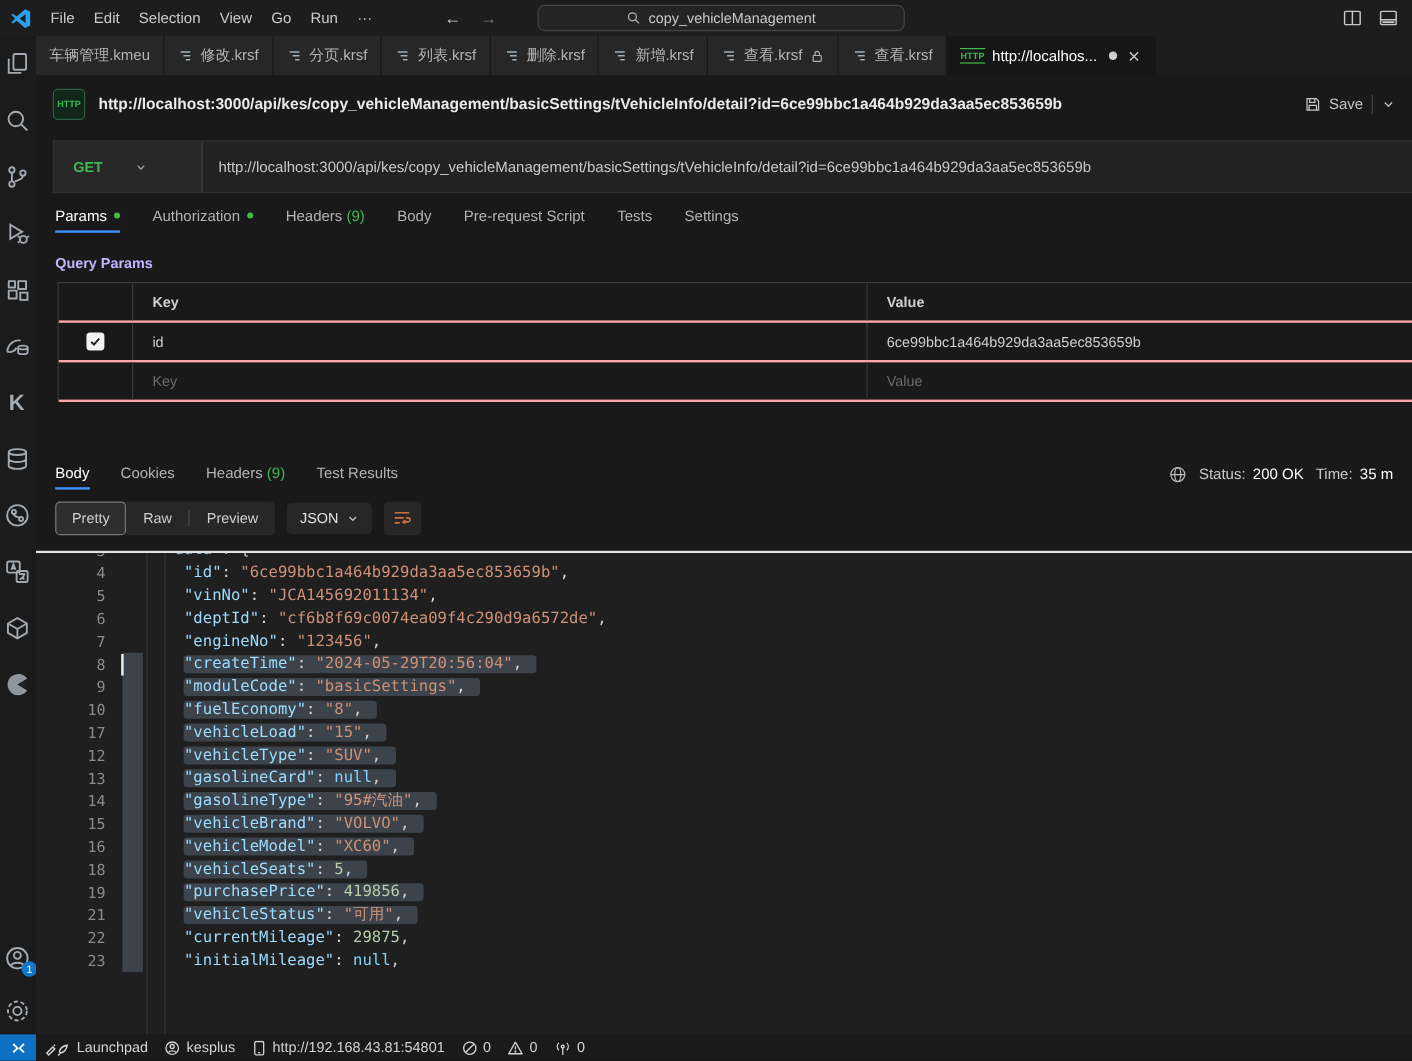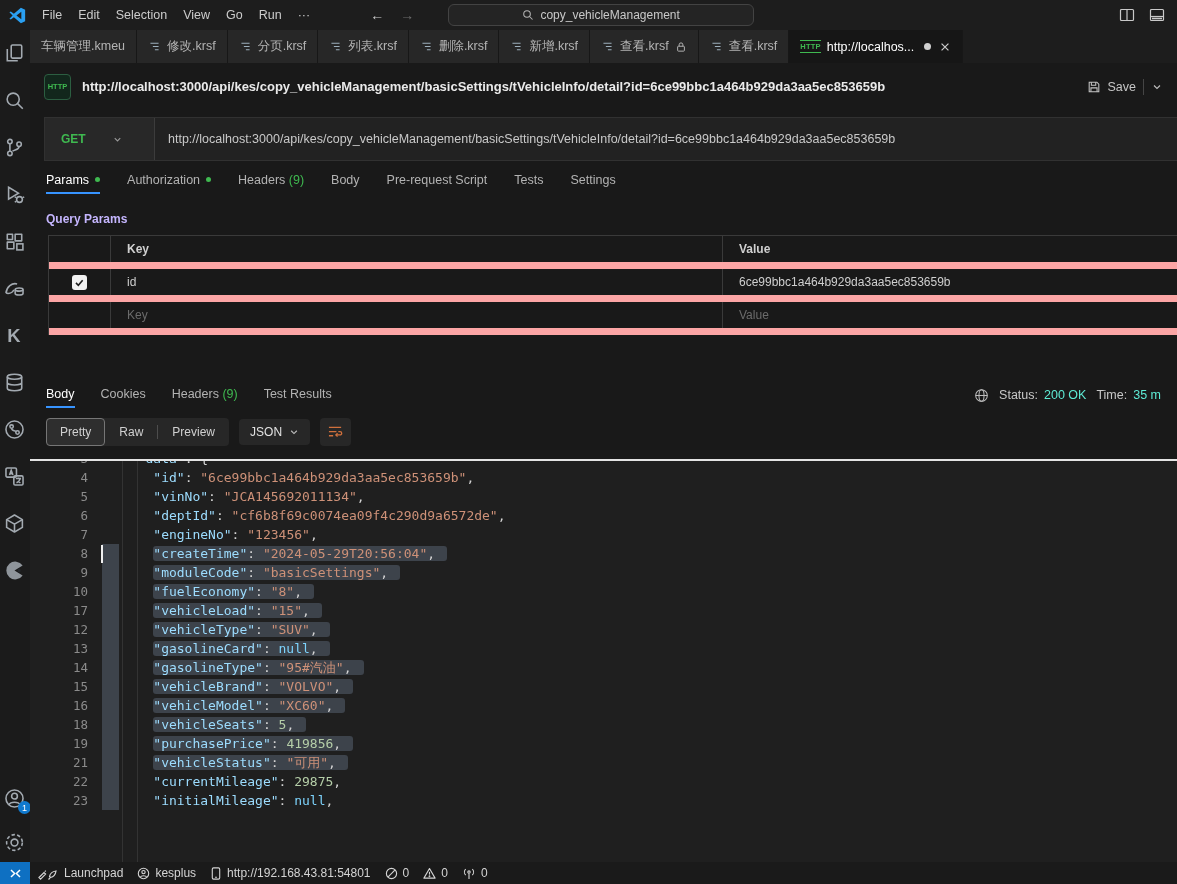--- a/index.html
+++ b/index.html
@@ -48,57 +48,57 @@
     border:1px solid #2c5e41; display:flex; align-items:center; justify-content:center; }
   .req-title-url { flex:1; font-size:13px; font-weight:bold; color:#eaeaea;
     white-space:nowrap; overflow:hidden; }
   .save-group { display:flex; align-items:center; gap:7px; font-size:12.5px; color:#c6c6c6; }
   .vsep { width:1px; height:16px; background:#454545; }
 
   
   .req-line { margin:7px 0 0 14px; height:44px; display:flex; align-items:stretch;
     border-top:1px solid #313131; border-bottom:1px solid #313131; border-left:1px solid #313131;
     background:#222222; }
-  .method-box { width:110px; display:flex; align-items:center; gap:26px; padding-left:16px;
+  .method-box { width:124px; display:flex; align-items:center; gap:26px; padding-left:16px;
     background:#282828; border-right:1px solid #3c3c3c; }
   .method-label { color:#3fb950; font-weight:bold; font-size:12px; }
   .url-input { flex:1; display:flex; align-items:center; padding-left:13px; font-size:12.5px;
     color:#c9c9c9; white-space:nowrap; overflow:hidden; }
 
   
   .req-tabs { display:flex; gap:27px; padding:0 16px; height:40px; align-items:center; }
   .rtab { position:relative; font-size:12.5px; color:#b3b3b3; padding:10px 0 12px; cursor:default; }
   .rtab.active { color:#ffffff; }
   .rtab.active::after { content:""; position:absolute; left:0; right:0; bottom:5px; height:2px; background:#3794ff; }
   .dot { display:inline-block; width:5px; height:5px; border-radius:50%; background:#3fb950;
     margin-left:6px; vertical-align:2px; }
   .tab-badge { color:#3fb950; }
 
   .section-label { padding:11px 16px 9px; font-size:12px; font-weight:bold; color:#c4b5fd; }
 
   
   .ptable { margin-left:18px; border-top:1px solid #3a3a3a; border-left:1px solid #3a3a3a; }
-  .prow { display:flex; height:33px; border-bottom:7px solid #fca5a5; align-items:stretch; }
+  .prow { display:flex; height:33px; border-bottom:2px solid #fca5a5; align-items:stretch; }
   .pc-check { width:62px; border-right:1px solid #3a3a3a; display:flex; align-items:center; justify-content:center; }
   .pc-key { width:612px; border-right:1px solid #3a3a3a; display:flex; align-items:center; padding-left:16px; }
   .pc-val { flex:1; display:flex; align-items:center; padding-left:16px; }
   .pcell-text { font-size:12px; color:#cfcfcf; }
   .pcell-head { font-size:12px; font-weight:bold; color:#cfcfcf; }
   .placeholder { color:#6b6b6b; }
   .checkbox { width:15px; height:15px; background:#f2f2f2; border-radius:3px;
     display:flex; align-items:center; justify-content:center; }
 
   .spacer { flex:1; }
 
   
   .resp-bar { display:flex; align-items:center; padding:0 16px 0 16px; height:36px; }
   .resp-tabs { display:flex; gap:26px; }
   .resp-status { margin-left:auto; display:flex; align-items:center; gap:6px; font-size:12.5px;
     color:#c8c8c8; white-space:nowrap; }
-  .green { color:#5eead4; }
+  .green { color:#ffffff; }
 
   
   .resp-toolbar { display:flex; align-items:center; gap:10px; padding:5px 16px 13px; }
   .segmented { display:flex; align-items:center; background:#272727; border-radius:4px; }
   .seg-btn { font-size:12px; color:#d0d0d0; padding:6px 13px; border:1px solid transparent; border-radius:4px; }
   .seg-btn.active { border-color:#767676; background:#2e2e2e; }
   .seg-sep { width:1px; height:14px; background:#4d4d4d; }
   .json-btn { display:flex; align-items:center; gap:7px; background:#272727; border-radius:4px;
     padding:6px 11px; font-size:12px; color:#e2e2e2; }
   .wrap-btn { width:31px; height:28px; background:#272727; border-radius:4px;

